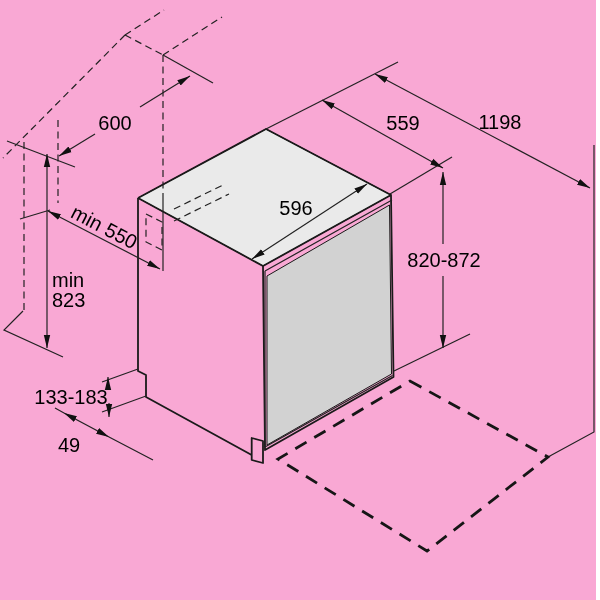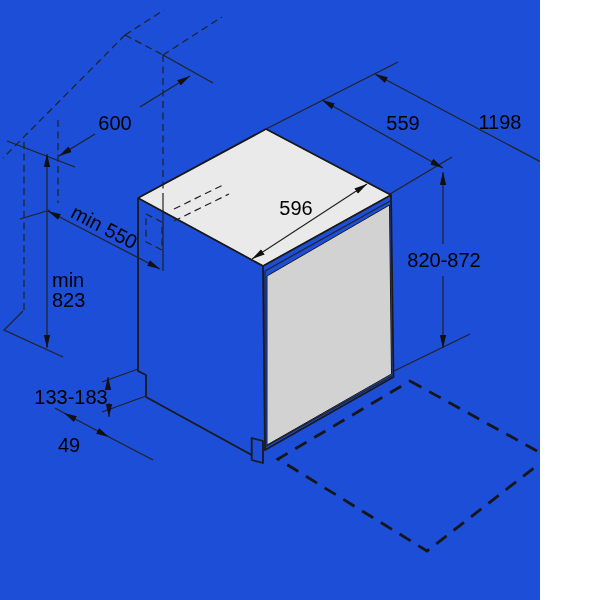--- a/index.html
+++ b/index.html
@@ -1,16 +1,16 @@
 <!DOCTYPE html>
 <html><head>
 <meta charset="utf-8">
 <style>
   html,body{margin:0;padding:0;background:#fff;}
-  .stage{width:540px;height:600px;background:#1d4ed8;position:relative;overflow:hidden;
+  .stage{width:596px;height:600px;background:#f9a8d4;position:relative;overflow:hidden;
          font-family:"Liberation Sans",sans-serif;}
   svg{display:block;}
   .thn{fill:none;stroke:#222;stroke-width:1.2px;}
   .thk{fill:none;stroke:#1a1a1a;stroke-width:1.8px;stroke-linejoin:round;}
   .dsh{fill:none;stroke:#222;stroke-width:1.2px;stroke-dasharray:7 4.5;}
   .bdsh{fill:none;stroke:#161616;stroke-width:2.8px;stroke-dasharray:13 9;}
   .facestroke{stroke:#1a1a1a;stroke-width:1px;}
   text{font-family:"Liberation Sans",sans-serif;font-size:20px;fill:#000;}
   .mid{text-anchor:middle;}
 </style>

